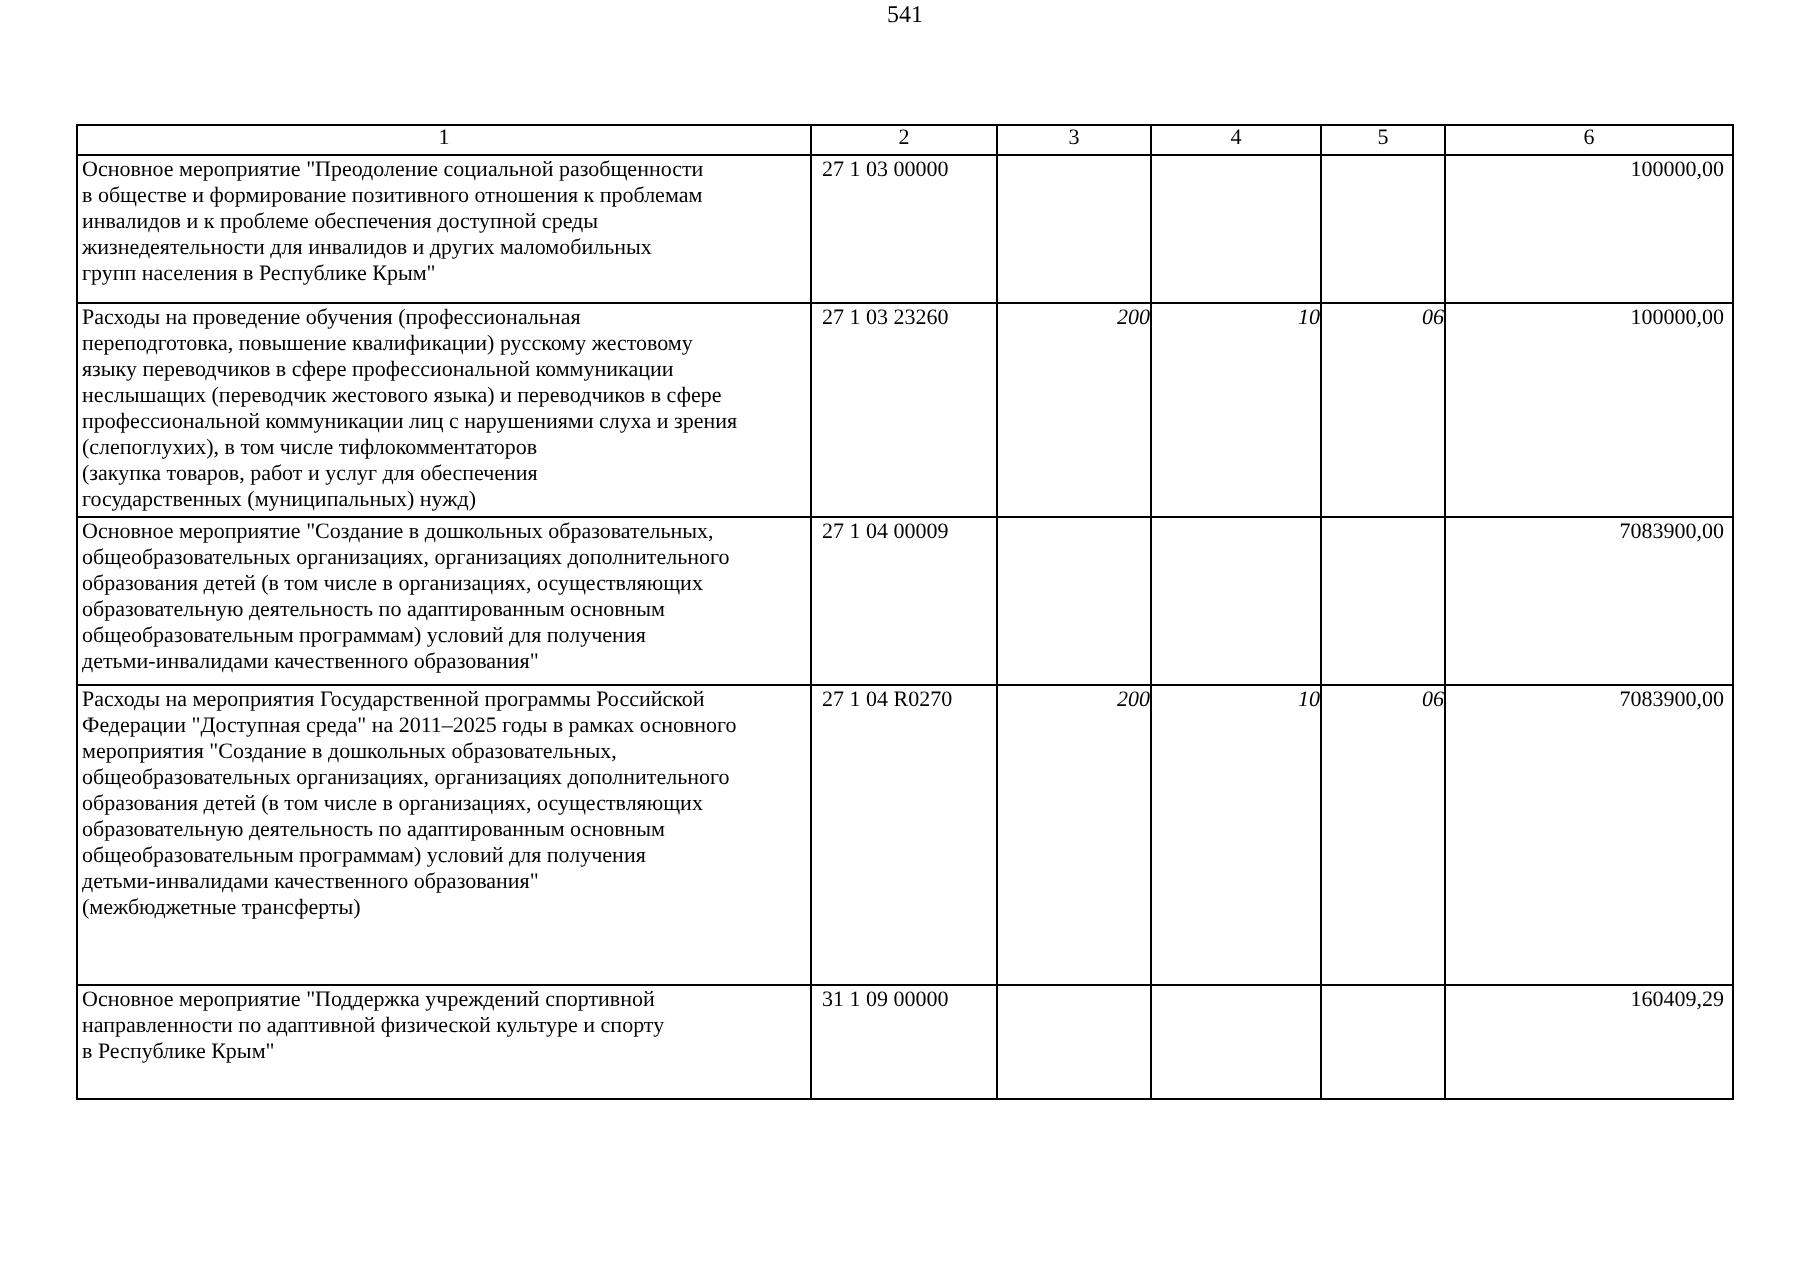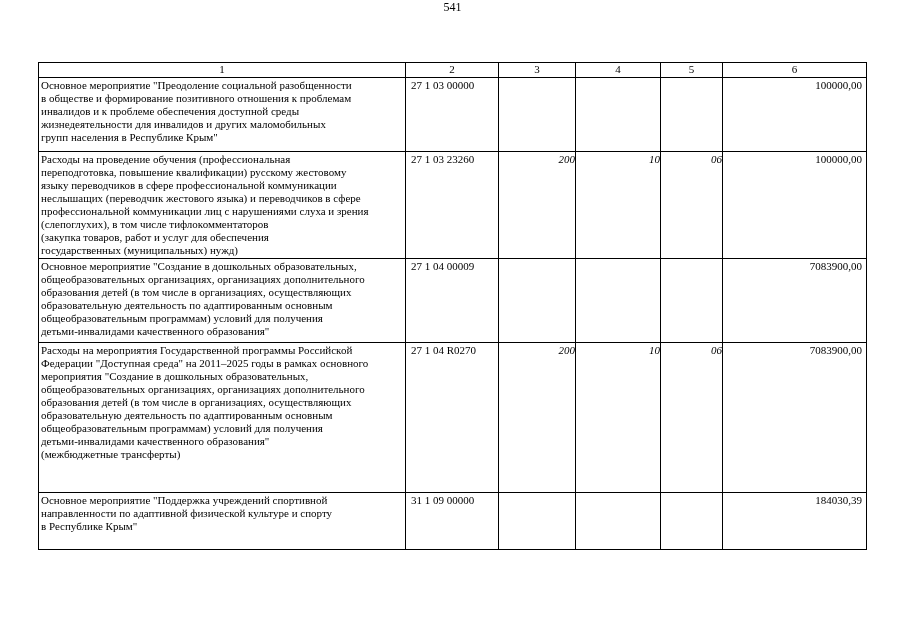--- a/index.html
+++ b/index.html
@@ -133,16 +133,16 @@
       <td class="amount">7083900,00</td>
     </tr>
     <tr style="height:57px">
       <td class="name">Основное мероприятие "Поддержка учреждений спортивной
 направленности по адаптивной физической культуре и спорту
 в Республике Крым"</td>
       <td class="code">31 1 09 00000</td>
       <td class="num"></td>
       <td class="num"></td>
       <td class="num"></td>
-      <td class="amount">184030,39</td>
+      <td class="amount">160409,29</td>
     </tr>
   </tbody>
 </table>
 
 </body></html>

